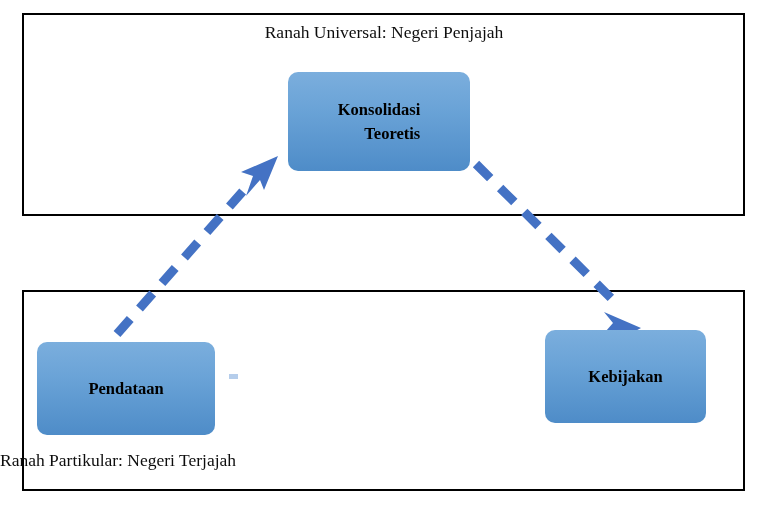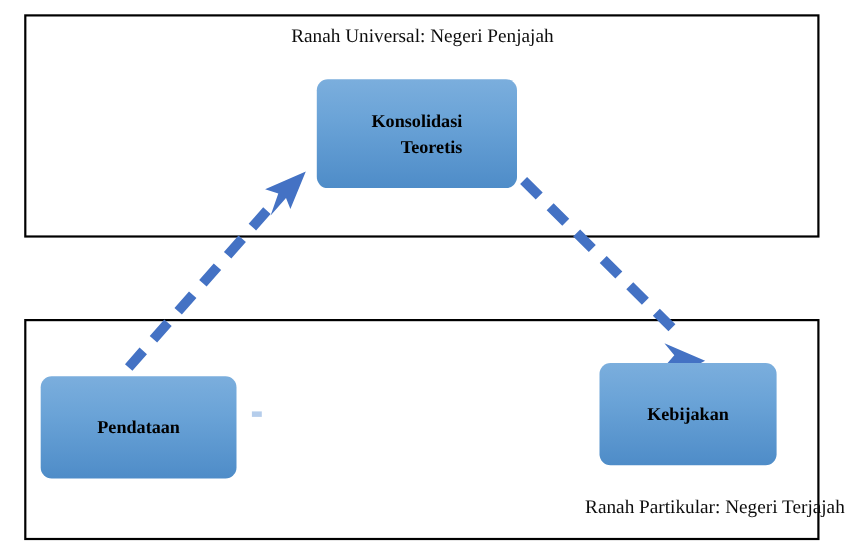--- a/index.html
+++ b/index.html
@@ -46,21 +46,21 @@
   #label-universal {
     left: 0;
     top: 22px;
     width: 768px;
     text-align: center;
   }
   #label-partikular {
     left: 0;
     top: 450px;
     width: 768px;
-    text-align: right;
+    text-align: left;
   }
   .node-box {
     position: absolute;
     border-radius: 10px;
     background: linear-gradient(to bottom, #7BAEDD 0%, #6AA3D7 38%, #4E8CC8 100%);
     display: flex;
     align-items: center;
     justify-content: center;
     text-align: right;
     box-sizing: border-box;

